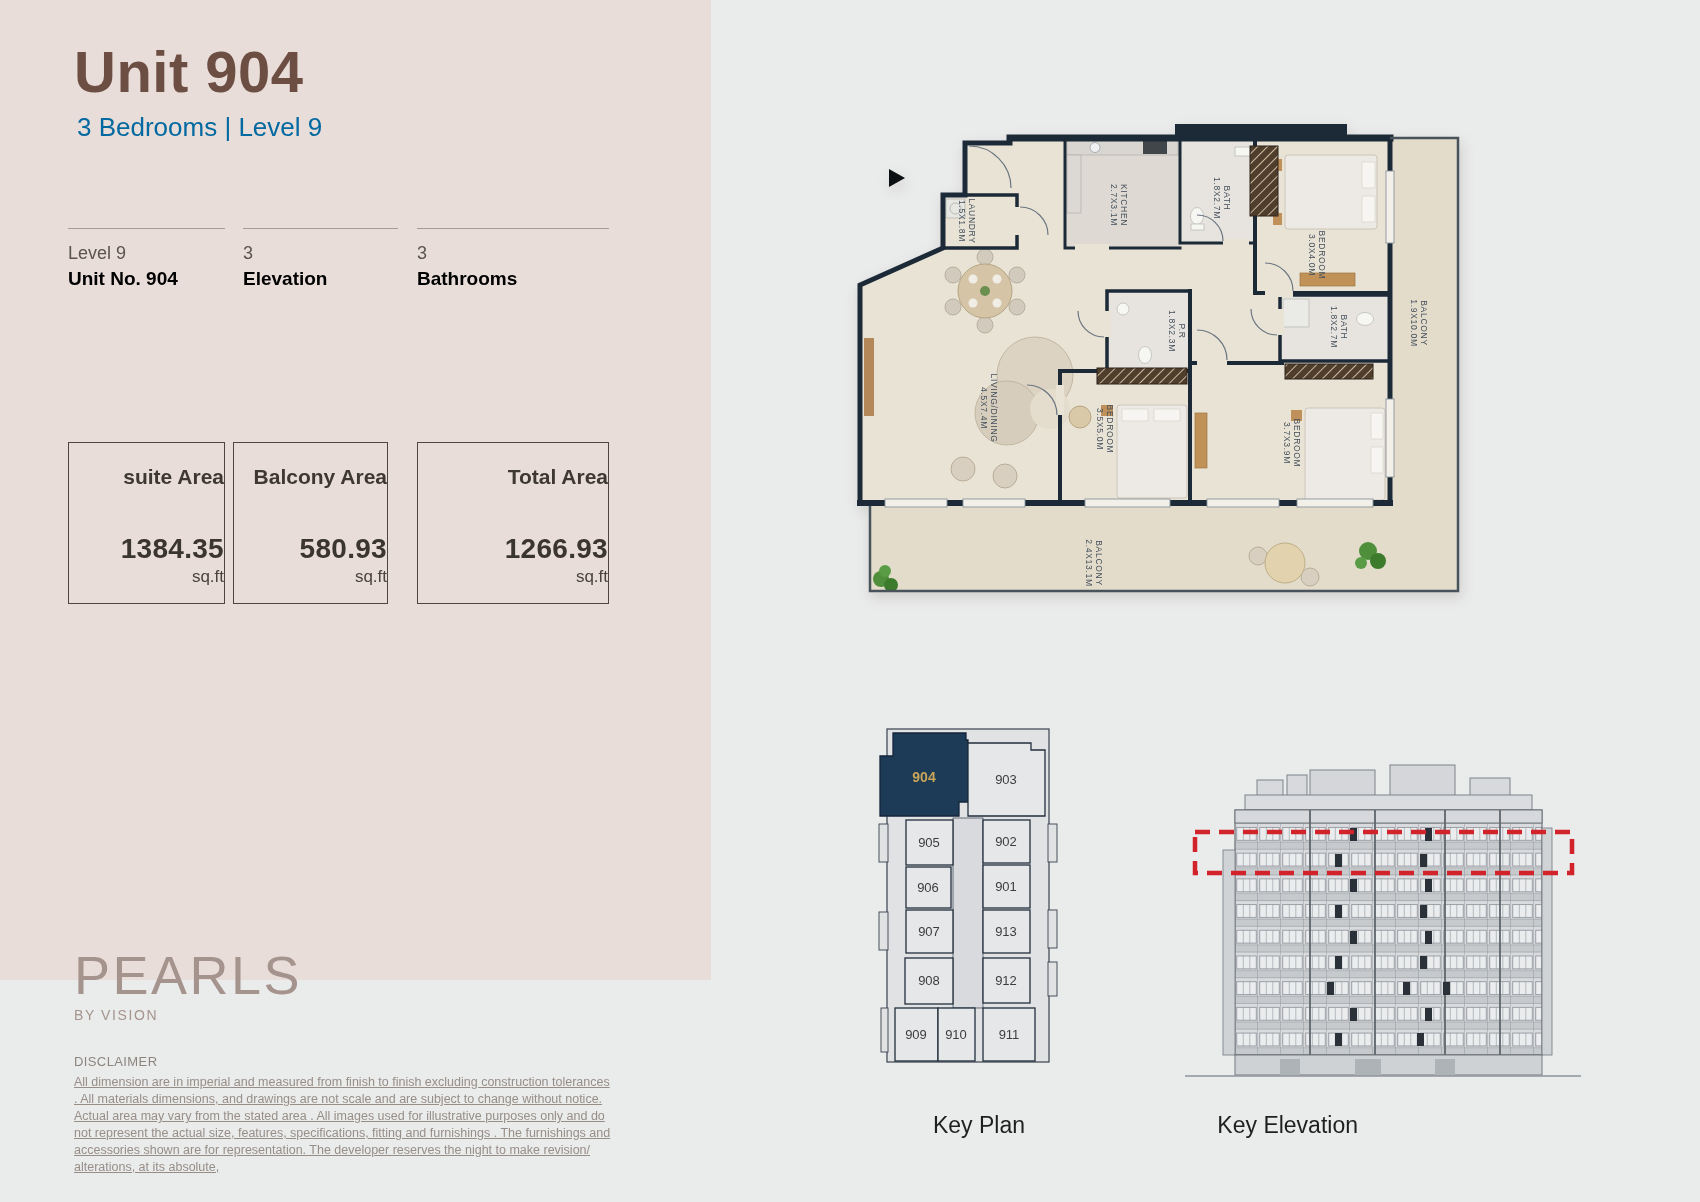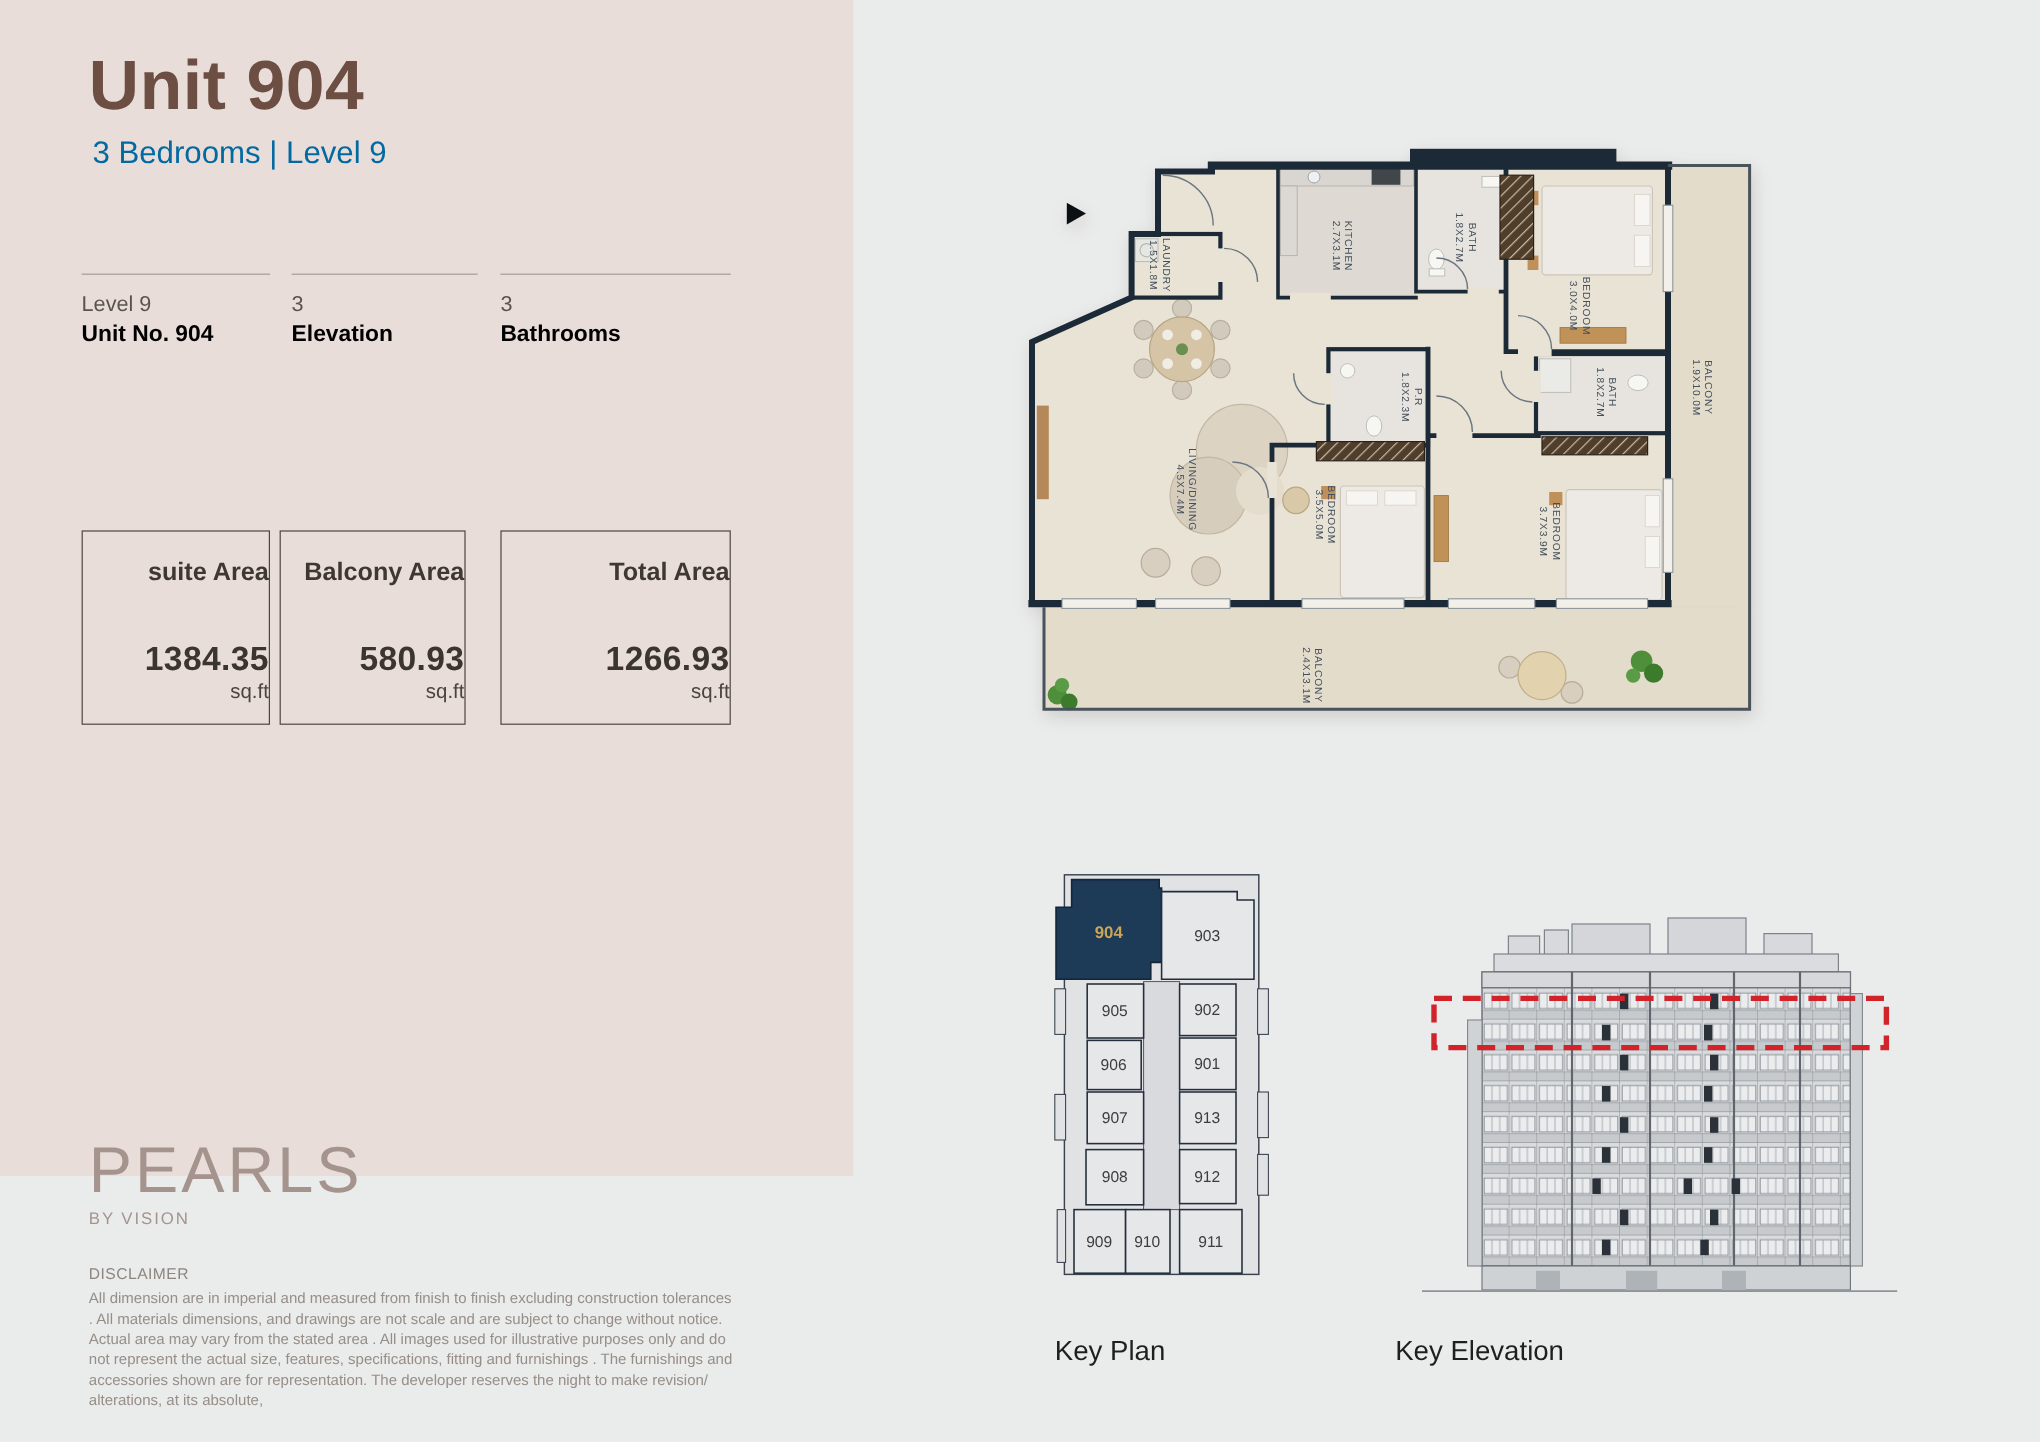--- a/index.html
+++ b/index.html
@@ -15,25 +15,25 @@
   .area-box{position:absolute;top:442px;height:162px;border:1px solid #4e463e;box-sizing:border-box;padding:22px 0 0 16px;text-align:right;}
   .box1{left:68px;width:157px;} .box2{left:233px;width:155px;} .box3{left:417px;width:192px;}
   .area-box .lbl{font-size:21px;font-weight:700;color:#3f3831;}
   .area-box .val{margin-top:44px;font-size:28px;font-weight:700;color:#3b352f;letter-spacing:.3px;}
   .area-box .unit{font-size:17px;color:#4a443d;margin-top:2px;}
   .brand{position:absolute;left:74px;top:944px;}
   .brand .logo{font-size:54px;letter-spacing:2.5px;color:#a5948e;}
   .brand .tag{font-size:14px;letter-spacing:1.6px;color:#a5948e;margin-top:1px;}
   .disclaimer{position:absolute;left:74px;top:1054px;width:540px;}
   .disclaimer .dh{margin:0 0 5px 0;font-size:13px;color:#8d857f;letter-spacing:.4px;}
-  .disclaimer .db{margin:0;font-size:12.5px;line-height:17px;color:#978e88;}
+  .disclaimer .db{margin:0;font-size:12.5px;line-height:17px;color:#978e88;text-decoration:underline;}
   .plan-svg{position:absolute;left:845px;top:113px;filter:drop-shadow(2px 5px 7px rgba(70,60,45,.16));}
   .keyplan-svg{position:absolute;left:863px;top:726px;}
   .elev-svg{position:absolute;left:1185px;top:748px;}
-  .caption{position:absolute;top:1112px;font-size:23px;color:#1f1f1f;text-align:center;}
+  .caption{position:absolute;top:1112px;font-size:23px;color:#1f1f1f;text-align:right;}
   .cap-plan{left:825px;width:200px;}
   .cap-elev{left:1108px;width:250px;}
   svg text{font-family:"Liberation Sans","DejaVu Sans",sans-serif;}
   .rm{font-size:8.5px;fill:#44505c;letter-spacing:.7px;}
   .unit-num{font-size:13px;fill:#3d3d3d;}
 </style>
 </head>
 <body>
 
 <div class="page">

